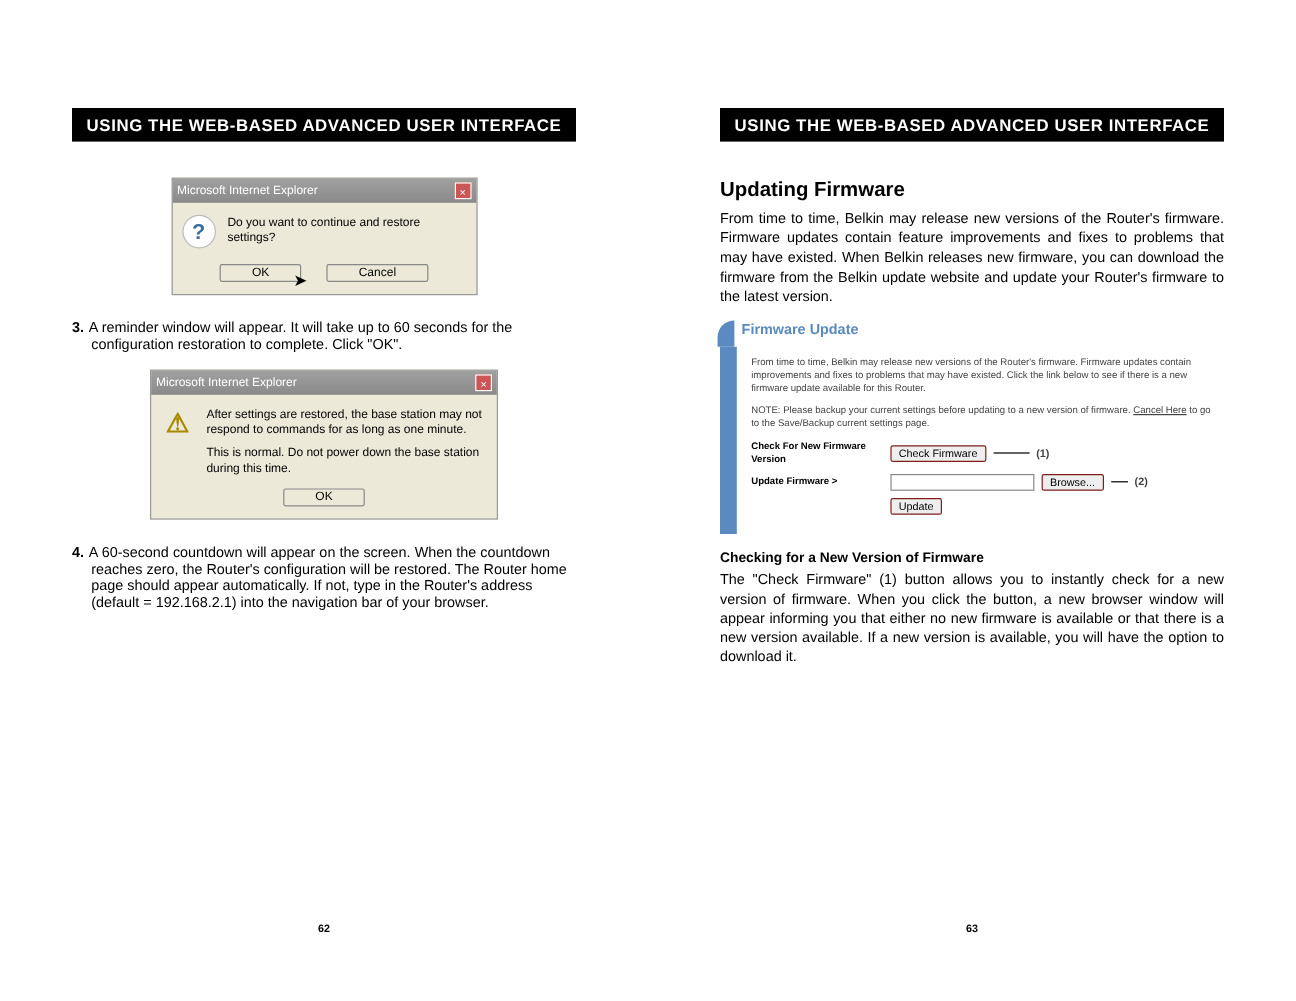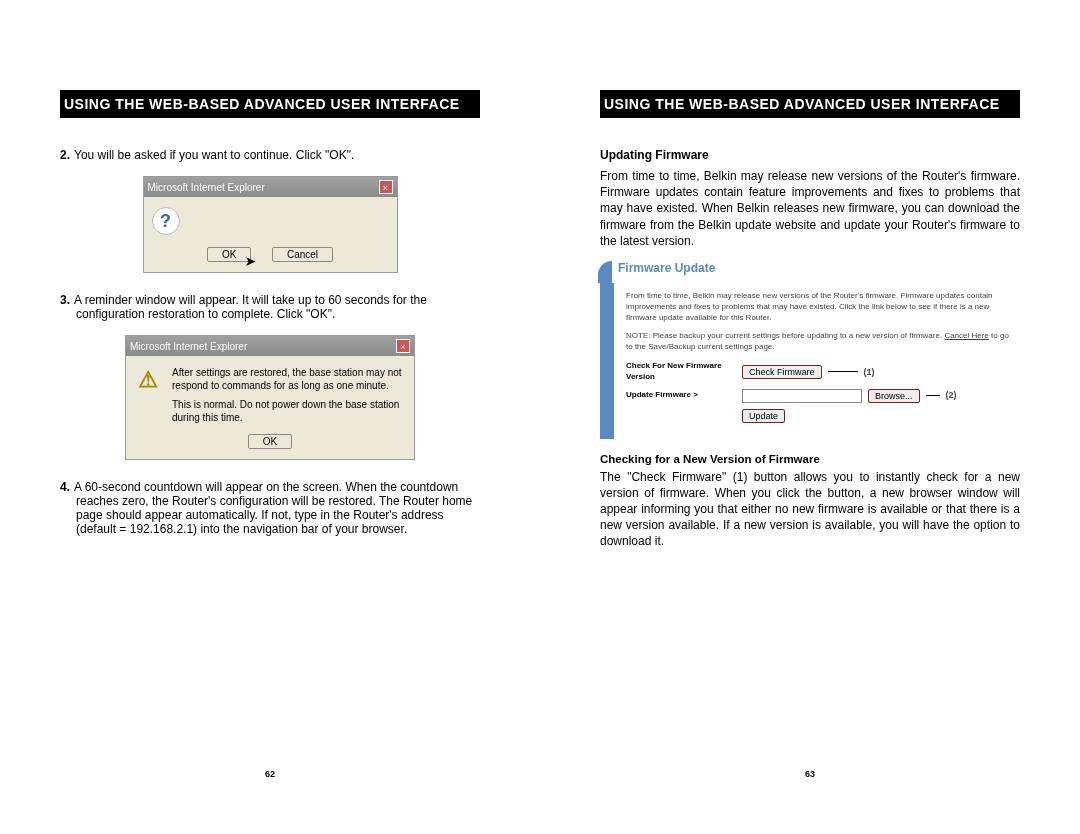--- a/index.html
+++ b/index.html
@@ -14,21 +14,21 @@
     display: flex;
   }
   .page {
     width: 540px;
     padding: 90px 60px 30px 60px;
     position: relative;
   }
   .page-header {
     background: #000;
     color: #fff;
-    text-align: left;
+    text-align: center;
     font-weight: bold;
     font-size: 14px;
     letter-spacing: 0.5px;
     padding: 6px 4px;
     margin-bottom: 30px;
     font-family: "Arial Narrow", Arial, sans-serif;
     font-stretch: condensed;
   }
   .page-number {
     position: absolute;
@@ -80,30 +80,30 @@
     border:1px solid #bbb;
   }
   .dialog .dlg-icon.warn { border-radius:0; background:none; border:none; color:#a78a00; font-size:22px;}
   .dialog .body .msg { flex:1; line-height:1.3; }
   .dialog .buttons {
     text-align: center;
     padding: 4px 0 10px 0;
   }
   .dialog button.win {
     font-size: 10px;
-    padding: 1px 14px;
+    padding: 1px 26px;
     margin: 0 3px;
     background: #ece9d8;
     border: 1px solid #888;
     border-radius: 2px;
   }
   .cursor { font-size:14px; position:relative; top:8px; left:-10px; }
 
   
-  .section-title { font-weight: bold; font-size: 12px; margin-bottom: 6px; }
+  .section-title { font-weight: bold; font-size: 17px; margin-bottom: 6px; }
   .body-text { font-size: 12px; line-height: 1.35; margin-bottom: 12px; text-align: justify; }
   .sub-title { font-weight: bold; font-size: 11.5px; margin: 10px 0 4px 0; }
 
   .fw-panel {
     margin: 8px 0 14px 0;
     position: relative;
   }
   .fw-tab-top {
     width: 14px; height: 22px;
     background: #5a8abf;
@@ -142,31 +142,29 @@
   }
   .fw-row .annot { font-weight:bold; font-size:9px; }
   .fw-box .update-row { padding-left: 116px; }
 </style>
 </head>
 <body>
 
 <div class="page">
   <div class="page-header">USING THE WEB-BASED ADVANCED USER INTERFACE</div>
 
-  <div class="step">
-    <span class="num">2.</span><span>You will be asked if you want to continue. Click "OK".</span>
-  </div>
 
   <div class="dialog">
     <div class="titlebar">
       <span>Microsoft Internet Explorer</span>
       <span class="closebox">×</span>
     </div>
     <div class="body">
       <div class="dlg-icon">?</div>
+      <div class="msg">Do you want to continue and restore settings?</div>
     </div>
     <div class="buttons">
       <button class="win">OK</button><span class="cursor">➤</span>
       <button class="win">Cancel</button>
     </div>
   </div>
 
   <div class="step">
     <span class="num">3.</span><span>A reminder window will appear. It will take up to 60 seconds for the configuration restoration to complete. Click "OK".</span>
   </div>

